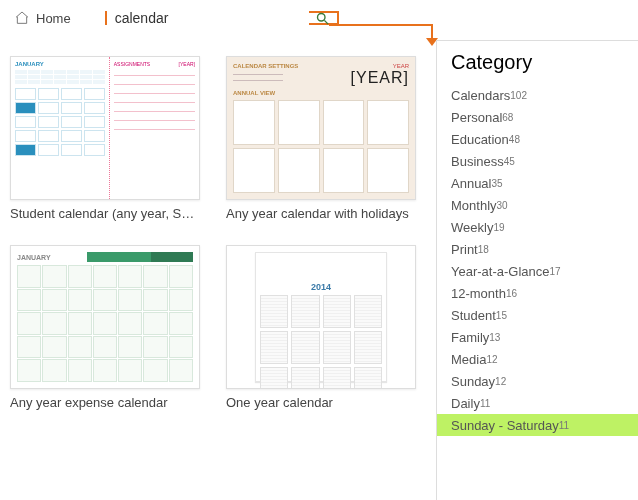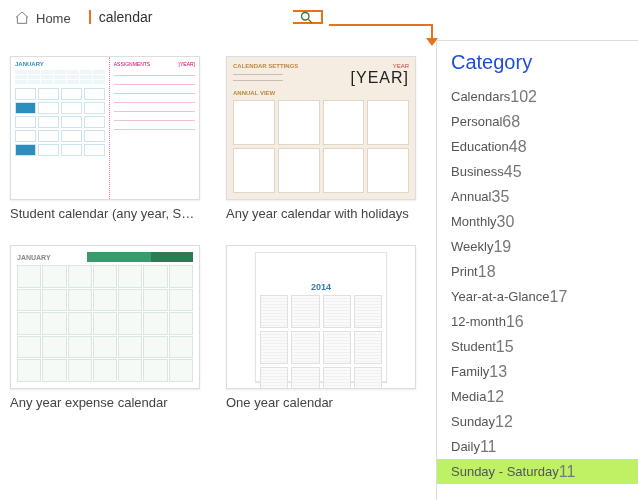--- a/index.html
+++ b/index.html
@@ -8,22 +8,22 @@
     font-size: 13px;
     color: #333;
     background: #fff;
     width: 638px;
     height: 500px;
     overflow: hidden;
     position: relative;
   }
   .header {
     display: flex;
-    align-items: flex-start;
-    gap: 8px;
+    align-items: center;
+    gap: 24px;
     padding: 10px 2px 6px 14px;
     position: relative;
   }
   .home-link {
     display: flex;
     align-items: center;
     gap: 6px;
     color: #444;
     cursor: pointer;
   }
@@ -158,35 +158,35 @@
     width:202px;
     height:460px;
     border:1px solid #ddd;
     border-right:none;
     border-bottom:none;
     background:#fff;
   }
   .cat-head{
     font-size:20px;
     font-weight:400;
-    color:#1d4ed8;
+    color:#000000;
     padding:10px 14px 8px;
   }
   .cat-list{ padding: 2px 0; }
   .cat-row{
     display:flex;
     justify-content:flex-start;
     align-items:center;
     padding: 3.5px 14px;
     font-size:13px;
     color:#555;
     cursor:pointer;
   }
   .cat-row.last{ background:#bef264; }
-  .cat-count{ color:#777; font-size:16px; }
+  .cat-count{ color:#777; font-size:10px; }
 </style>
 </head>
 <body>
 
 <div class="header">
   <div class="home-link">
     <svg width="16" height="16" viewBox="0 0 24 24">
         <path d="M3 11 L12 3 L21 11 M5 10 V20 H19 V10"></path>
       </svg>
     <span>Home</span>

